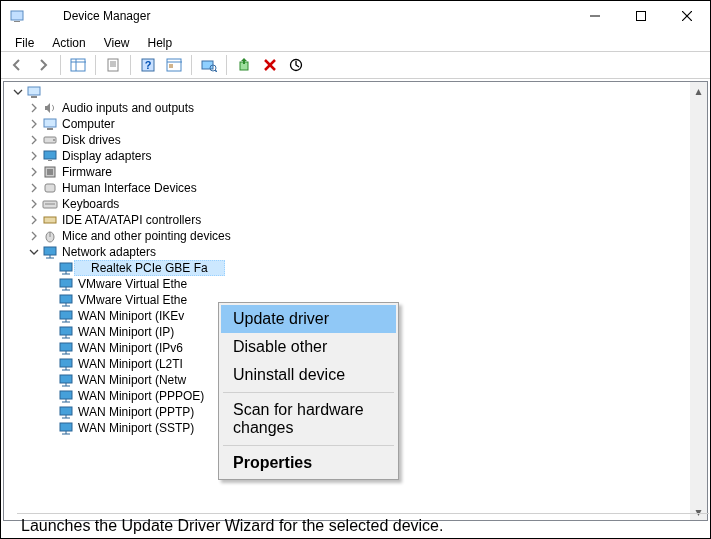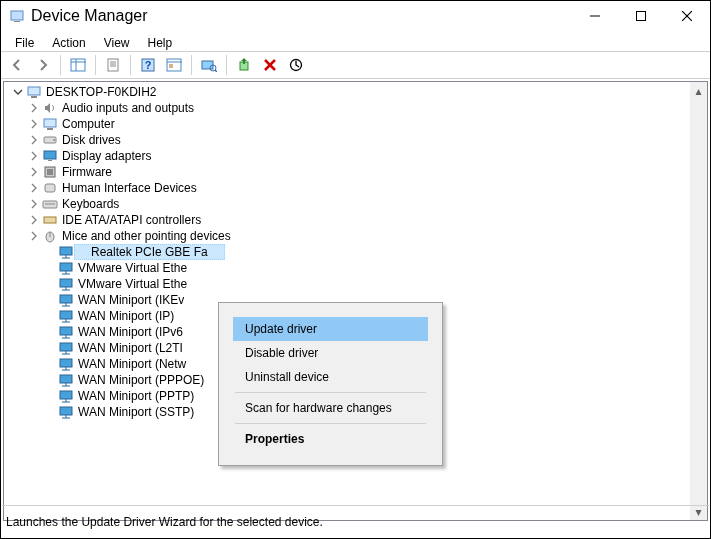--- a/index.html
+++ b/index.html
@@ -21,21 +21,22 @@
     align-items: center;
     padding: 0 0 0 8px;
     background: #fff;
   }
   .titlebar .app-icon {
     width: 16px; height: 16px;
     margin-right: 6px;
   }
   .titlebar .title {
     flex: 1;
-    font-size: 16px;
+    font-size: 12px;
+    margin-left: 32px;
   }
   .winbtns { display: flex; height: 100%; }
   .winbtn {
     width: 46px;
     display: flex;
     align-items: center;
     justify-content: center;
   }
   .winbtn svg { width: 10px; height: 10px; }
   
@@ -122,46 +123,46 @@
     padding: 0 16px;
   }
   .indent0 { padding-left: 2px; }
   .indent1 { padding-left: 18px; text-align: right; }
   .indent2 { padding-left: 50px; }
   
   .contextmenu {
     position: absolute;
     left: 217px;
     top: 301px;
-    width: 225px;
+    width: 181px;
     background: #f0f0f0;
     border: 1px solid #a0a0a0;
     box-shadow: 3px 3px 3px rgba(0,0,0,0.25);
-    padding: 14px;
-    font-size: 12px;
+    padding: 2px;
+    font-size: 16px;
   }
   .contextmenu .cmitem {
     padding: 5px 10px 5px 12px;
   }
   .contextmenu .cmitem.highlight {
     background: #90c8f6;
   }
   .contextmenu .cmsep {
     height: 1px;
     background: #d0d0d0;
     margin: 3px 2px;
   }
   .contextmenu .cmitem.bold { font-weight: bold; }
   
   .statusbar {
     position: absolute;
-    left: 1px; right: 1px; bottom: 1px;
-    height: 32px;
+    left: 16px; right: 1px; bottom: 1px;
+    height: 24px;
     padding: 1px 4px;
-    font-size: 12px;
+    font-size: 16px;
     display: flex; align-items: center;
     border-top: 1px solid #d0d0d0;
   }
 </style>
 </head>
 <body>
 
 <div class="titlebar">
   <span class="app-icon">
     <svg viewBox="0 0 16 16">
@@ -275,21 +276,20 @@
           <svg width="10" height="10" viewBox="0 0 10 10">
             <path d="M1 3 L5 7 L9 3" fill="none" stroke="#404040" stroke-width="1.3"></path>
           </svg>
         </span>
       <span class="devicon">
           <svg width="16" height="16" viewBox="0 0 16 16">
             <rect x="2" y="3" width="12" height="8" fill="#cfe8ff" stroke="#5a8bc2"></rect>
             <rect x="5" y="12" width="6" height="2" fill="#888"></rect>
           </svg>
         </span>
-      <span class="label">DESKTOP-F0KDIH2</span>
     </div>
 
     <div class="node indent1">
       <span class="expander">
           <svg width="10" height="10" viewBox="0 0 10 10">
             <path d="M3 1 L7 5 L3 9" fill="none" stroke="#808080" stroke-width="1.3"></path>
           </svg>
         </span>
       <span class="devicon">
           <svg width="16" height="16" viewBox="0 0 16 16">
@@ -401,20 +401,35 @@
             <path d="M3 1 L7 5 L3 9" fill="none" stroke="#808080" stroke-width="1.3"></path>
           </svg>
         </span>
       <span class="devicon">
           <svg width="16" height="16" viewBox="0 0 16 16">
             <ellipse cx="8" cy="9" rx="4" ry="5" fill="#ddd" stroke="#888"></ellipse>
             <line x1="8" y1="4" x2="8" y2="9" stroke="#888"></line>
           </svg>
         </span>
       <span class="label">Mice and other pointing devices</span>
+    </div>
+    <div class="node indent1">
+      <span class="expander">
+          <svg width="10" height="10" viewBox="0 0 10 10">
+            <path d="M1 3 L5 7 L9 3" fill="none" stroke="#404040" stroke-width="1.3"></path>
+          </svg>
+        </span>
+      <span class="devicon">
+          <svg width="16" height="16" viewBox="0 0 16 16">
+            <rect x="2" y="3" width="12" height="8" fill="#46a0da" stroke="#2a6496"></rect>
+            <line x1="8" y1="11" x2="8" y2="14" stroke="#2a6496"></line>
+            <line x1="4" y1="14" x2="12" y2="14" stroke="#2a6496"></line>
+          </svg>
+        </span>
+      <span class="label">Network adapters</span>
     </div>
 
     <div class="node indent2 selected">
       <span class="devicon">
           <svg width="16" height="16" viewBox="0 0 16 16">
             <rect x="2" y="3" width="12" height="8" fill="#46a0da" stroke="#2a6496"></rect>
             <line x1="8" y1="11" x2="8" y2="14" stroke="#2a6496"></line>
             <line x1="4" y1="14" x2="12" y2="14" stroke="#2a6496"></line>
           </svg>
         </span>
@@ -524,21 +539,21 @@
   </div>
   <div class="vscrollbar">
     <div class="arrow">▴</div>
     <div class="track"></div>
     <div class="arrow">▾</div>
   </div>
 </div>
 
 <div class="contextmenu">
   <div class="cmitem highlight">Update driver</div>
-  <div class="cmitem">Disable driver</div>
+  <div class="cmitem">Disable other</div>
   <div class="cmitem">Uninstall device</div>
   <div class="cmsep"></div>
   <div class="cmitem">Scan for hardware changes</div>
   <div class="cmsep"></div>
   <div class="cmitem bold">Properties</div>
 </div>
 
 <div class="statusbar">
   <span>Launches the Update Driver Wizard for the selected device.</span>
 </div>

